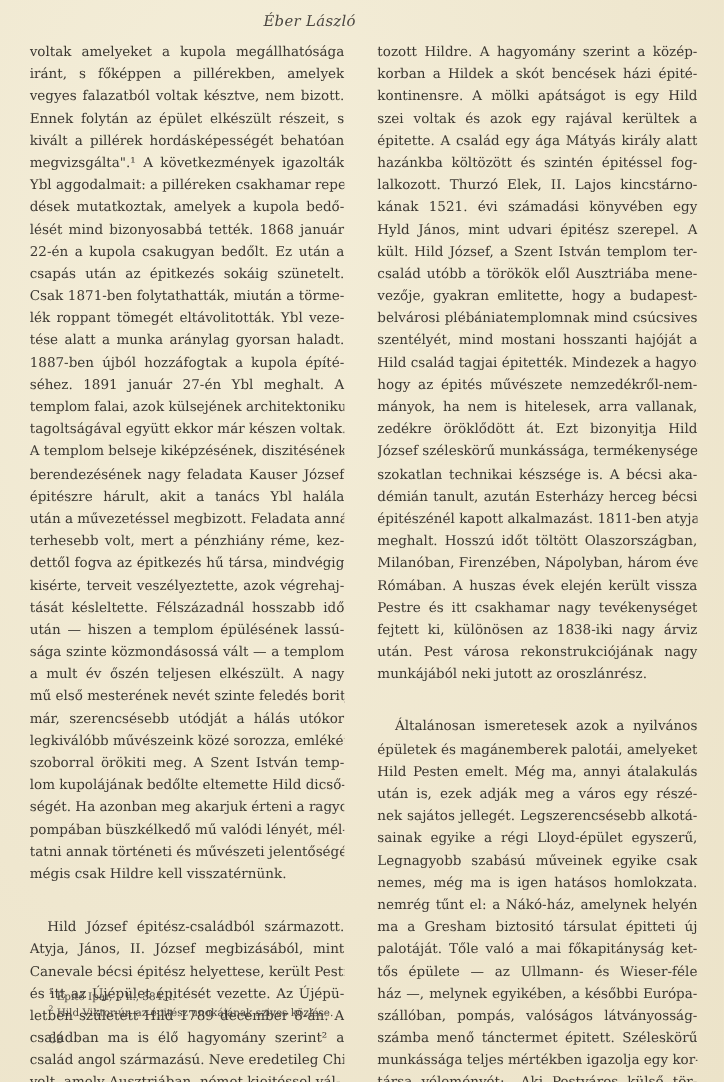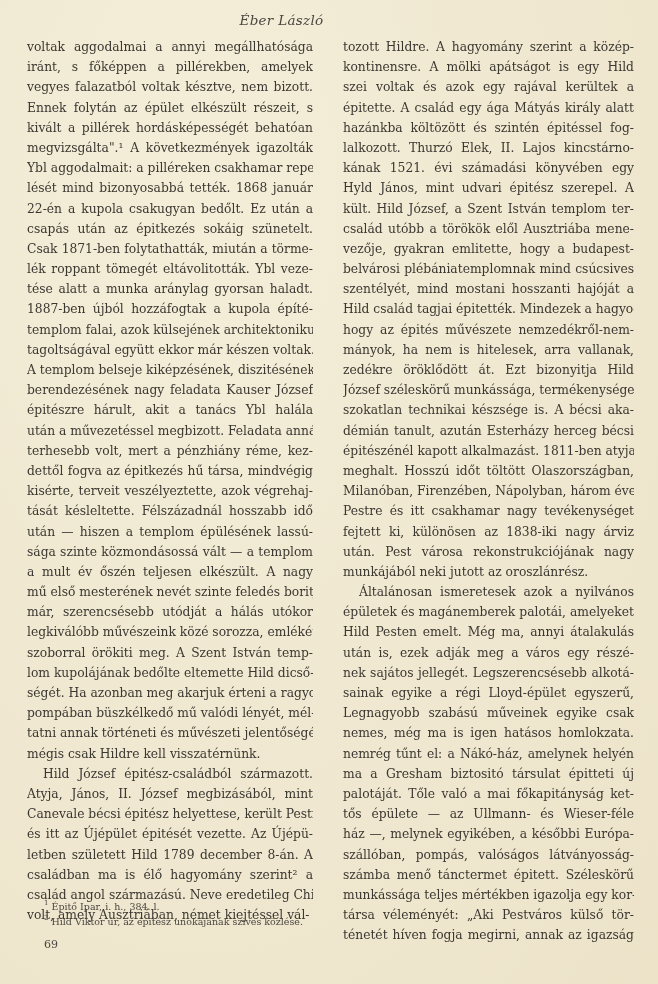--- a/index.html
+++ b/index.html
@@ -22,52 +22,54 @@
     text-align: justify;
   }
   .col-left { left: 27px; width: 286px; }
   .col-right { left: 343px; width: 291px; }
   .line {
     display: block; white-space: nowrap;
     text-align: justify; text-align-last: justify;
     height: 20.2px; overflow: hidden;
   }
   .line.last { text-align-last: left; }
-  .line.indent { padding-left: 16px; }
+  .line.indent { padding-left: 16px; margin-top: 28px; }
   sup { font-size: 7px; vertical-align: 5px; line-height: 0; }
   .footnotes {
     position: absolute; left: 44px; top: 899px;
     font-size: 9.5px; line-height: 15px; color: #4b4741;
   }
   .footnotes .fn { display: block; white-space: nowrap; }
   .page-number {
     position: absolute; left: 44px; top: 938px;
     font-size: 11px; color: #4b4741;
   }
 </style>
 </head>
 <body>
 
 <div class="header">Éber László</div>
 
 <div class="col col-left" id="left-col">
-    <span class="line">voltak aggodalmai a annyi megállhatósága</span>
+    <span class="line">voltak amelyeket a kupola megállhatósága</span>
     <span class="line">iránt, s főképpen a pillérekben, amelyek</span>
     <span class="line">vegyes falazatból voltak késztve, nem bizott.</span>
     <span class="line">Ennek folytán az épület elkészült részeit, s</span>
     <span class="line">kivált a pillérek hordásképességét behatóan</span>
     <span class="line">megvizsgálta".¹ A következmények igazolták</span>
     <span class="line">Ybl aggodalmait: a pilléreken csakhamar repe-</span>
+    <span class="line">dések mutatkoztak, amelyek a kupola bedő-</span>
     <span class="line">lését mind bizonyosabbá tették. 1868 január</span>
     <span class="line">22-én a kupola csakugyan bedőlt. Ez után a</span>
     <span class="line">csapás után az épitkezés sokáig szünetelt.</span>
     <span class="line">Csak 1871-ben folytathatták, miután a törme-</span>
     <span class="line">lék roppant tömegét eltávolitották. Ybl veze-</span>
     <span class="line">tése alatt a munka aránylag gyorsan haladt.</span>
     <span class="line">1887-ben újból hozzáfogtak a kupola építé-</span>
+    <span class="line">séhez. 1891 január 27-én Ybl meghalt. A</span>
     <span class="line">templom falai, azok külsejének architektonikus</span>
     <span class="line">tagoltságával együtt ekkor már készen voltak.</span>
     <span class="line">A templom belseje kiképzésének, diszitésének,</span>
     <span class="line">berendezésének nagy feladata Kauser József</span>
     <span class="line">épitészre hárult, akit a tanács Ybl halála</span>
     <span class="line">után a művezetéssel megbizott. Feladata annál</span>
     <span class="line">terhesebb volt, mert a pénzhiány réme, kez-</span>
     <span class="line">dettől fogva az épitkezés hű társa, mindvégig</span>
     <span class="line">kisérte, terveit veszélyeztette, azok végrehaj-</span>
     <span class="line">tását késleltette. Félszázadnál hosszabb idő</span>
@@ -87,20 +89,21 @@
     <span class="line">Atyja, János, II. József megbizásából, mint</span>
     <span class="line">Canevale bécsi épitész helyettese, került Pestre</span>
     <span class="line">és itt az Újépület épitését vezette. Az Újépü-</span>
     <span class="line">letben született Hild 1789 december 8-án. A</span>
     <span class="line">családban ma is élő hagyomány szerint² a</span>
     <span class="line">család angol származású. Neve eredetileg Child</span>
     <span class="line last">volt, amely Ausztriában, német kiejtéssel vál-</span>
   </div>
 <div class="col col-right" id="right-col">
     <span class="line">tozott Hildre. A hagyomány szerint a közép-</span>
+    <span class="line">korban a Hildek a skót bencések házi épité-</span>
     <span class="line">kontinensre. A mölki apátságot is egy Hild</span>
     <span class="line">szei voltak és azok egy rajával kerültek a</span>
     <span class="line">épitette. A család egy ága Mátyás király alatt</span>
     <span class="line">hazánkba költözött és szintén épitéssel fog-</span>
     <span class="line">lalkozott. Thurzó Elek, II. Lajos kincstárno-</span>
     <span class="line">kának 1521. évi számadási könyvében egy</span>
     <span class="line">Hyld János, mint udvari épitész szerepel. A</span>
     <span class="line">kült. Hild József, a Szent István templom ter-</span>
     <span class="line">család utóbb a törökök elől Ausztriába mene-</span>
     <span class="line">vezője, gyakran emlitette, hogy a budapest-</span>
@@ -109,20 +112,21 @@
     <span class="line">Hild család tagjai épitették. Mindezek a hagyo-</span>
     <span class="line">hogy az épités művészete nemzedékről-nem-</span>
     <span class="line">mányok, ha nem is hitelesek, arra vallanak,</span>
     <span class="line">zedékre öröklődött át. Ezt bizonyitja Hild</span>
     <span class="line">József széleskörű munkássága, termékenysége,</span>
     <span class="line">szokatlan technikai készsége is. A bécsi aka-</span>
     <span class="line">démián tanult, azután Esterházy herceg bécsi</span>
     <span class="line">épitészénél kapott alkalmazást. 1811-ben atyja</span>
     <span class="line">meghalt. Hosszú időt töltött Olaszországban,</span>
     <span class="line">Milanóban, Firenzében, Nápolyban, három évet</span>
+    <span class="line">Rómában. A huszas évek elején került vissza</span>
     <span class="line">Pestre és itt csakhamar nagy tevékenységet</span>
     <span class="line">fejtett ki, különösen az 1838-iki nagy árviz</span>
     <span class="line">után. Pest városa rekonstrukciójának nagy</span>
     <span class="line last">munkájából neki jutott az oroszlánrész.</span>
     <span class="line indent">Általánosan ismeretesek azok a nyilvános</span>
     <span class="line">épületek és magánemberek palotái, amelyeket</span>
     <span class="line">Hild Pesten emelt. Még ma, annyi átalakulás</span>
     <span class="line">után is, ezek adják meg a város egy részé-</span>
     <span class="line">nek sajátos jellegét. Legszerencsésebb alkotá-</span>
     <span class="line">sainak egyike a régi Lloyd-épület egyszerű,</span>

